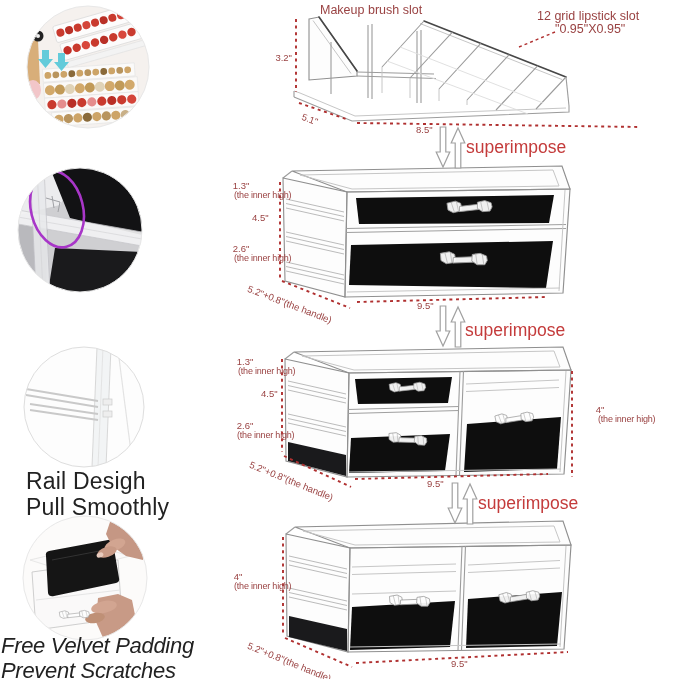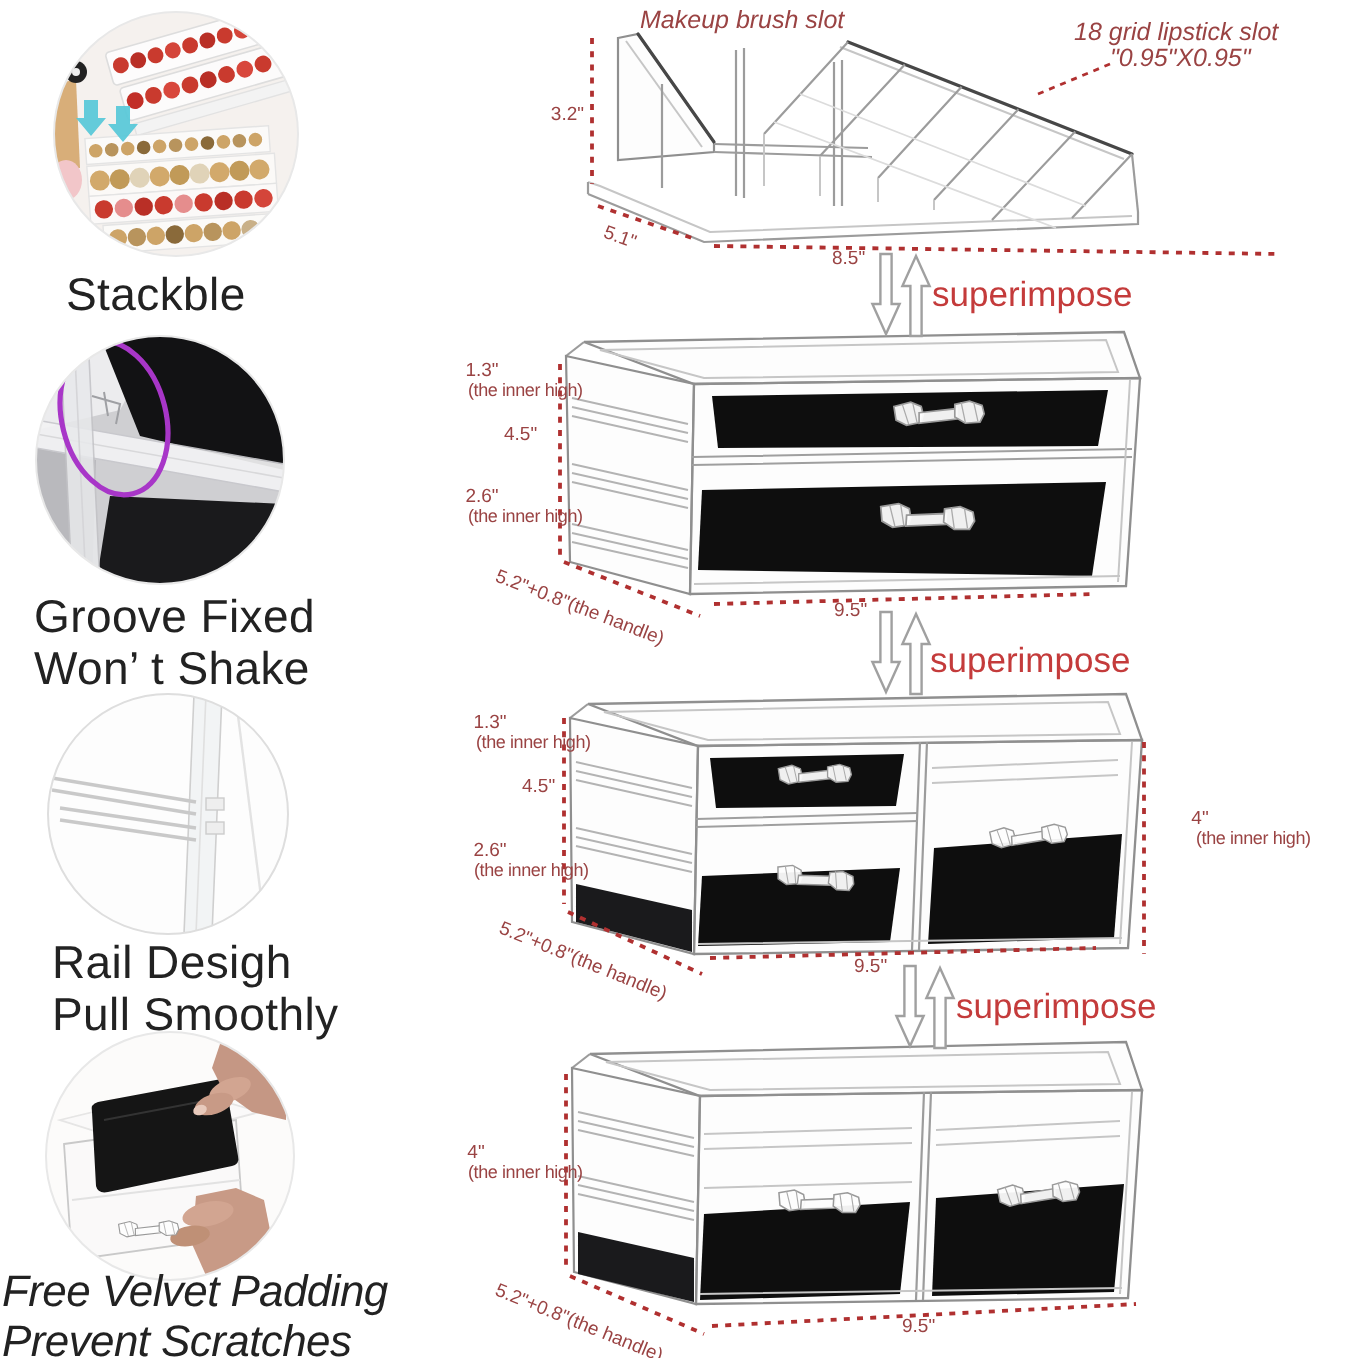--- a/index.html
+++ b/index.html
@@ -2,21 +2,21 @@
 <html style="--label-text: #222222; --dimension-text: #9a4343; --superimpose-text: #c43b3b; --dash-line: #b03030; --velvet: #0e0e0e; --cyan-arrow: #56c8d8; --purple-ring: #a836c8; --lipstick-red: #c93a2e; --lipstick-gold: #cda467;"><head>
 <meta charset="utf-8">
 <style>
   html,body{margin:0;padding:0;background:#fff;}
   #stage{position:relative;width:679px;height:679px;overflow:hidden;background:#fff;
          font-family:"Liberation Sans",sans-serif;}
   #art{position:absolute;left:0;top:0;z-index:1;}
   .txt{position:absolute;z-index:2;white-space:nowrap;}
   .feat{color:var(--label-text);font-size:23px;letter-spacing:.2px;}
   .feat.sm{font-size:22px;letter-spacing:-.3px;font-style:italic;}
-  .big{color:var(--dimension-text);font-size:12.5px;font-style:italic;}
+  .big{color:var(--dimension-text);font-size:12.5px;}
   .dim{color:var(--dimension-text);font-size:9.5px;}
   .note{color:var(--dimension-text);font-size:9px;letter-spacing:-.2px;margin-left:28px;}
   .sup{color:var(--superimpose-text);font-size:17.5px;}
   .ctr{text-align:center;}
   .rgt{text-align:right;}
   .rot{transform-origin:left top;}
   
   .dash{stroke:var(--dash-line);stroke-width:1.9;stroke-dasharray:3 3.6;fill:none;}
   .dashthin{stroke:var(--dash-line);stroke-width:1.4;stroke-dasharray:3 3;fill:none;}
   .ac{stroke:#9c9c9c;stroke-width:1.1;fill:none;}
@@ -313,33 +313,30 @@
     <path class="dash" d="M283,537 L283,635"></path>
     <path class="dash" d="M285,638 L352,667"></path>
     <path class="dash" d="M356,663 L568,652"></path>
   </g>
 
   <use href="#arrowpair" transform="translate(439,127)"></use>
   <use href="#arrowpair" transform="translate(439,306)"></use>
   <use href="#arrowpair" transform="translate(451,483)"></use>
 </svg>
 
-<div class="txt feat" style="left:33px;top:134px">Stackble</div>
-
-<div class="txt feat" style="left:17px;top:295px">Groove Fixed</div>
-<div class="txt feat" style="left:17px;top:321px">Won’ t Shake</div>
+
 
 <div class="txt feat" style="left:26px;top:468px">Rail Desigh</div>
 <div class="txt feat" style="left:26px;top:494px">Pull Smoothly</div>
 
 <div class="txt feat sm" style="left:1px;top:633px">Free Velvet Padding</div>
 <div class="txt feat sm" style="left:1px;top:658px">Prevent Scratches</div>
 
 <div class="txt big" style="left:320px;top:3px">Makeup brush slot</div>
-<div class="txt big" style="left:537px;top:9px">18 grid lipstick slot</div>
+<div class="txt big" style="left:537px;top:9px">12 grid lipstick slot</div>
 <div class="txt big" style="left:555px;top:22px">"0.95"X0.95"</div>
 <div class="txt dim rgt" style="left:262px;top:52px;width:30px">3.2"</div>
 <div class="txt dim rot" style="left:304px;top:111px;transform:rotate(20deg)">5.1"</div>
 <div class="txt dim" style="left:416px;top:124px">8.5"</div>
 <div class="txt sup" style="left:466px;top:137px">superimpose</div>
 
 <div class="txt dim ctr" style="left:227px;top:180px;width:28px">1.3"</div>
 <div class="txt note" style="left:206px;top:190px">(the inner high)</div>
 <div class="txt dim" style="left:252px;top:212px">4.5"</div>
 <div class="txt dim ctr" style="left:227px;top:243px;width:28px">2.6"</div>

